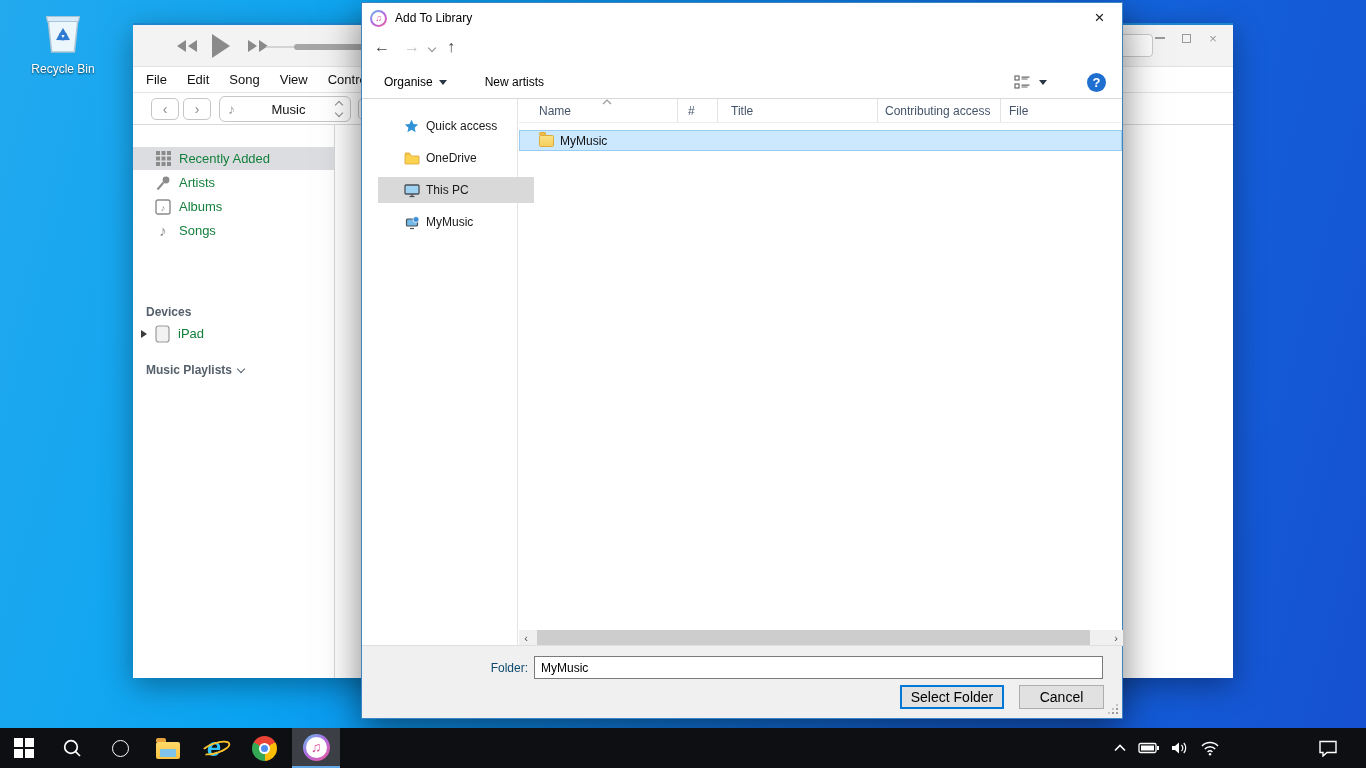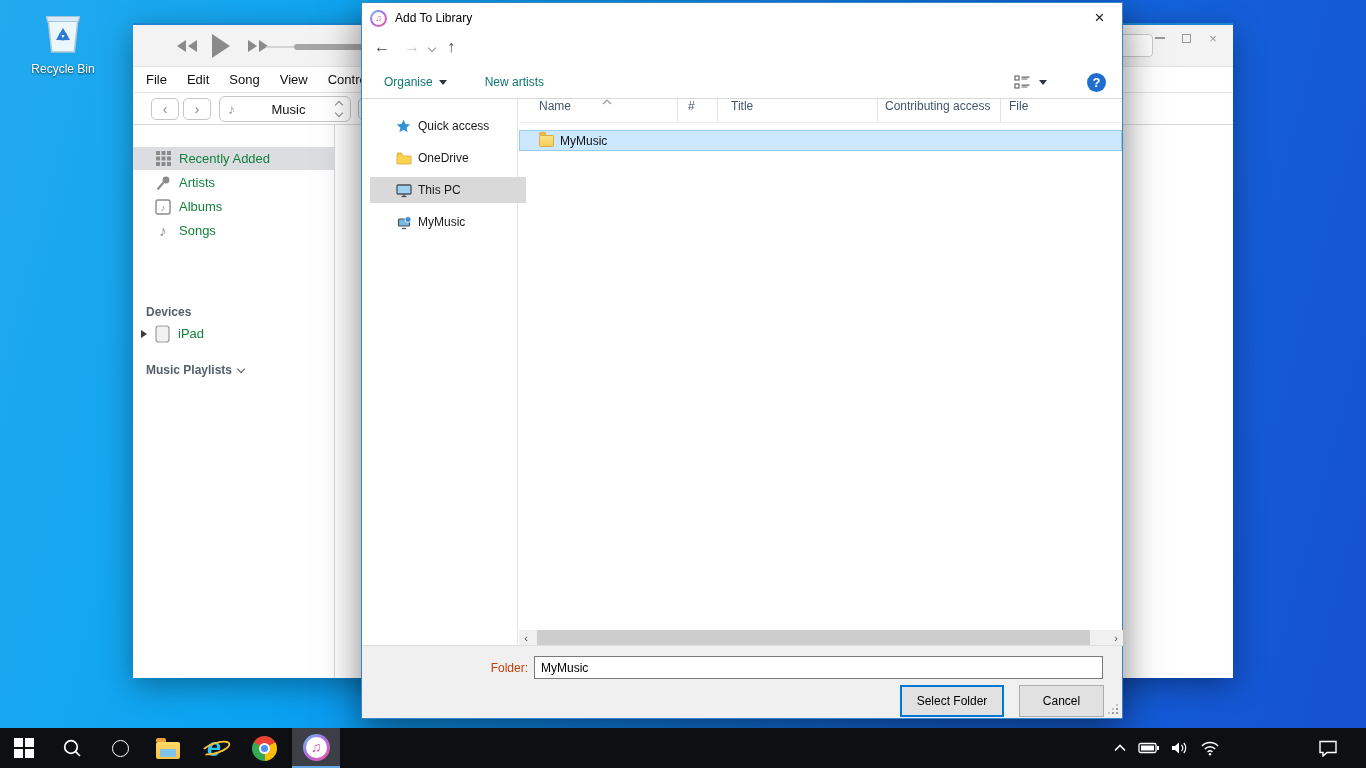--- a/index.html
+++ b/index.html
@@ -58,46 +58,46 @@
   .addr { position:absolute; left:102px; top:34px; width:417px; height:26px; border:1px solid #d6d6d6;
     background:#fff; display:flex; align-items:center; font-size:12px; color:#222; }
   .addr .sep { color:#6b6b6b; font-size:13px; padding:0 8px; }
   .refresh { position:absolute; left:524px; top:37px; }
   .srch { position:absolute; left:543px; top:34px; width:206px; height:26px; border:1px solid #d6d6d6; }
   .srch input { width:100%; height:100%; border:none; outline:none; font-size:12px; padding:0 24px 0 8px;
     font-family:inherit; color:#444; }
   .srch svg { position:absolute; right:6px; top:6px; }
   .dlg-cmd { position:absolute; left:0; top:63px; width:100%; height:33px; background:#fff; border-bottom:1px solid #d8d8d8;
     display:flex; align-items:center; }
-  .cmd-it { font-size:12px; color:#0f766e; display:flex; align-items:center; gap:6px; }
+  .cmd-it { font-size:12px; color:#000000; display:flex; align-items:center; gap:6px; }
   .tri-dn { width:0; height:0; border-left:4px solid transparent; border-right:4px solid transparent; border-top:5px solid #2a3846; }
   .help-btn { position:absolute; right:16px; width:19px; height:19px; border-radius:50%; background:#1f6fd0;
     color:#fff; font-size:13px; font-weight:bold; display:flex; align-items:center; justify-content:center; }
   .dlg-body { position:absolute; left:0; top:96px; width:100%; height:547px; background:#fff; }
   .dlg-side { position:absolute; left:0; top:0; width:156px; height:100%; border-right:1px solid #e5e5e5; }
-  .pane-it { position:absolute; left:8px; width:156px; height:26px; display:flex; align-items:center; }
+  .pane-it { position:absolute; left:16px; width:156px; height:26px; display:flex; align-items:center; }
   .pane-it.sel { background:#d9d9d9; }
   .pane-it .ic { margin-left:26px; width:16px; display:flex; }
   .pane-it .tx { font-size:12px; color:#1a1a1a; margin-left:6px; }
   .cols { position:absolute; left:157px; top:0; right:1px; height:24px; display:flex; border-bottom:1px solid #ececec;
     font-size:12px; color:#44546a; }
-  .col { display:flex; align-items:flex-start; padding-left:20px; border-right:1px solid #e3e3e3; position:relative; }
+  .col { display:flex; align-items:center; padding-left:20px; border-right:1px solid #e3e3e3; position:relative; }
   .sortmark { position:absolute; left:83px; top:0px; }
   .file-row { position:absolute; left:157px; top:31px; width:603px; height:21px; background:#cce8ff;
     border:1px solid #98ccf0; display:flex; align-items:center; }
   .file-row .tx { font-size:12px; color:#111; margin-left:6px; }
   .hscroll { position:absolute; left:157px; bottom:0; width:604px; height:16px; background:#f0f0f0;
     display:flex; align-items:center; }
   .hs-btn { width:14px; height:16px; color:#505050; font-size:11px; display:flex; align-items:center; justify-content:center; }
   .hs-thumb { position:absolute; left:18px; width:553px; height:16px; background:#cdcdcd; }
   .dlg-foot { position:absolute; left:0; bottom:0; width:100%; height:73px; background:#f0f0f0; border-top:1px solid #dfdfdf; }
-  .f-lbl { position:absolute; left:0; top:15px; width:166px; text-align:right; font-size:12px; color:#c2410c; }
+  .f-lbl { position:absolute; left:0; top:15px; width:166px; text-align:right; font-size:12px; color:#0c4a6e; }
   .f-inp { position:absolute; left:172px; top:10px; width:569px; height:23px; border:1px solid #7a7a7a;
     font-size:12px; padding:0 6px; font-family:inherit; color:#000; outline:none; }
-  .btn { position:absolute; top:39px; height:32px; background:#e1e1e1; font-size:12px; color:#000;
+  .btn { position:absolute; top:39px; height:24px; background:#e1e1e1; font-size:14px; color:#000;
     display:flex; align-items:center; justify-content:center; font-family:inherit; }
   .btn.def { left:538px; width:104px; border:2px solid #0078d7; }
   .btn.alt { left:657px; width:85px; border:1px solid #adadad; }
   .grip { position:absolute; right:4px; bottom:4px; width:2px; height:2px; background:#9a9a9a;
     box-shadow:-4px 0 #9a9a9a,-8px 0 #c4c4c4,0 -4px #9a9a9a,-4px -4px #c4c4c4,0 -8px #c4c4c4; }
 
   
   .taskbar { position:absolute; left:0; bottom:0; width:100%; height:40px; background:#0d0f12; z-index:50; }
   .tb-btn { position:absolute; top:0; width:48px; height:40px; display:flex; align-items:center; justify-content:center; }
   .tb-btn.active { background:#3c3f45; border-bottom:2.5px solid #63a7e6; }

